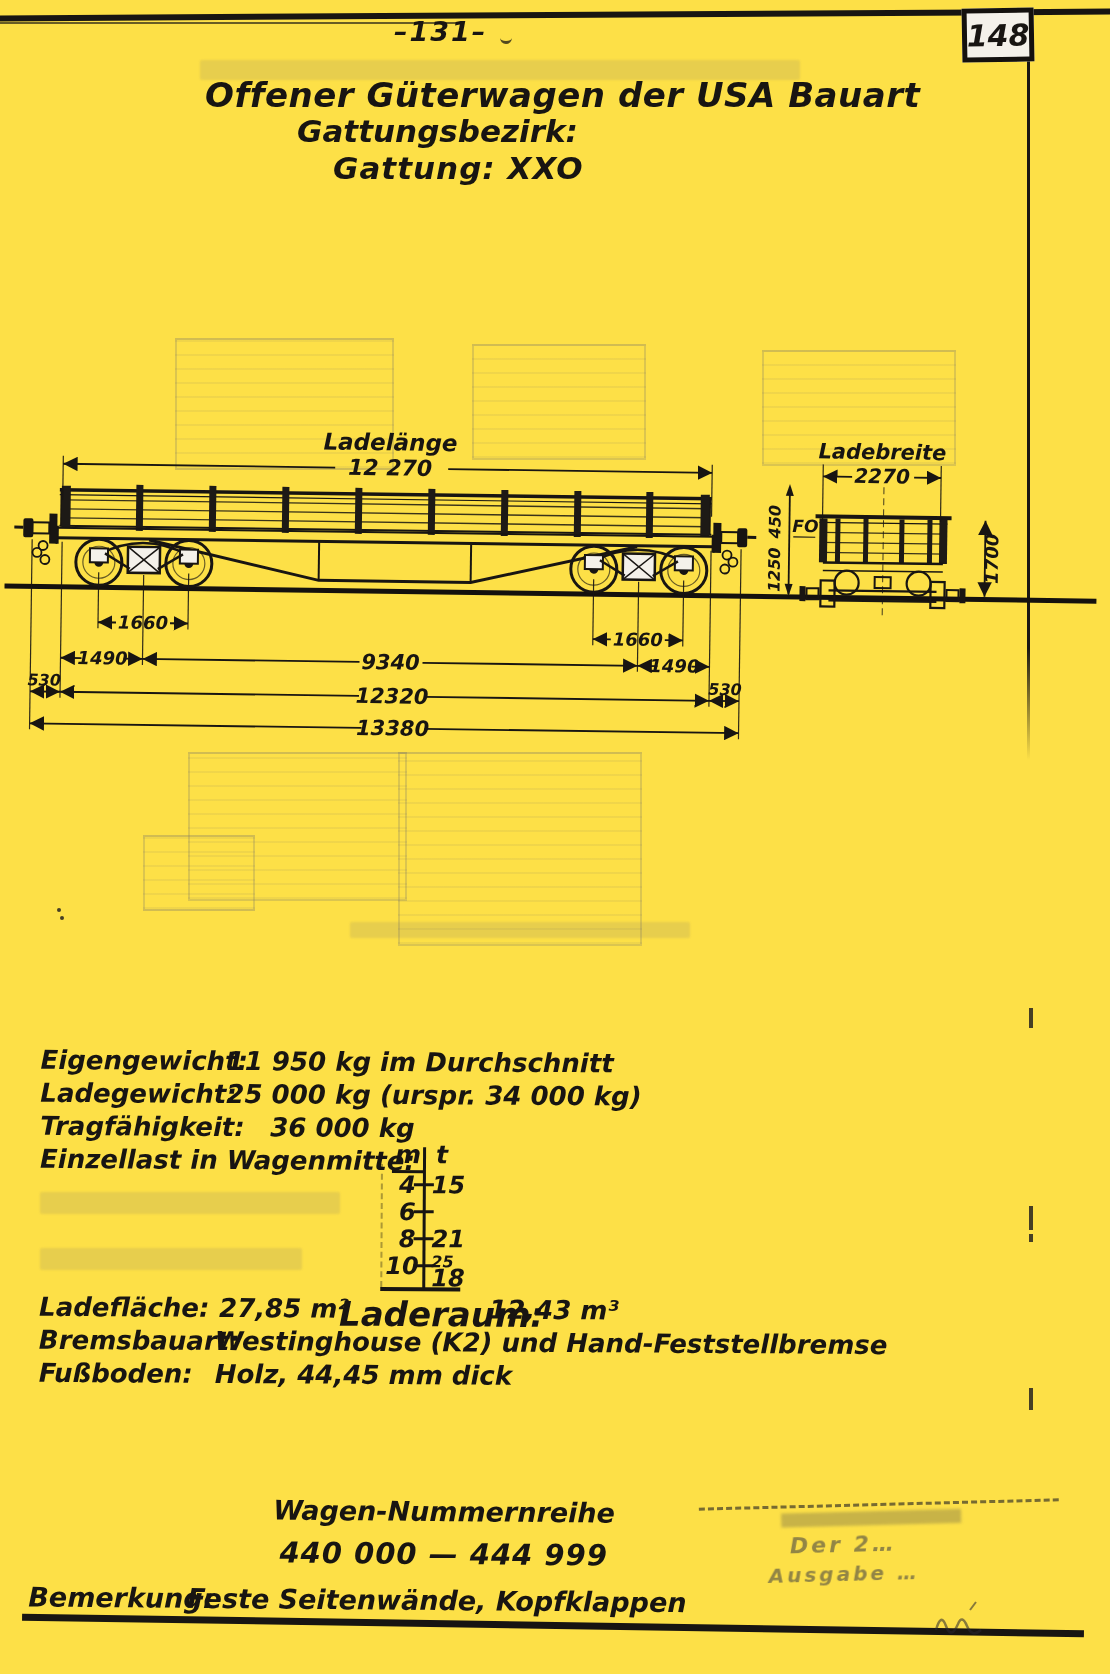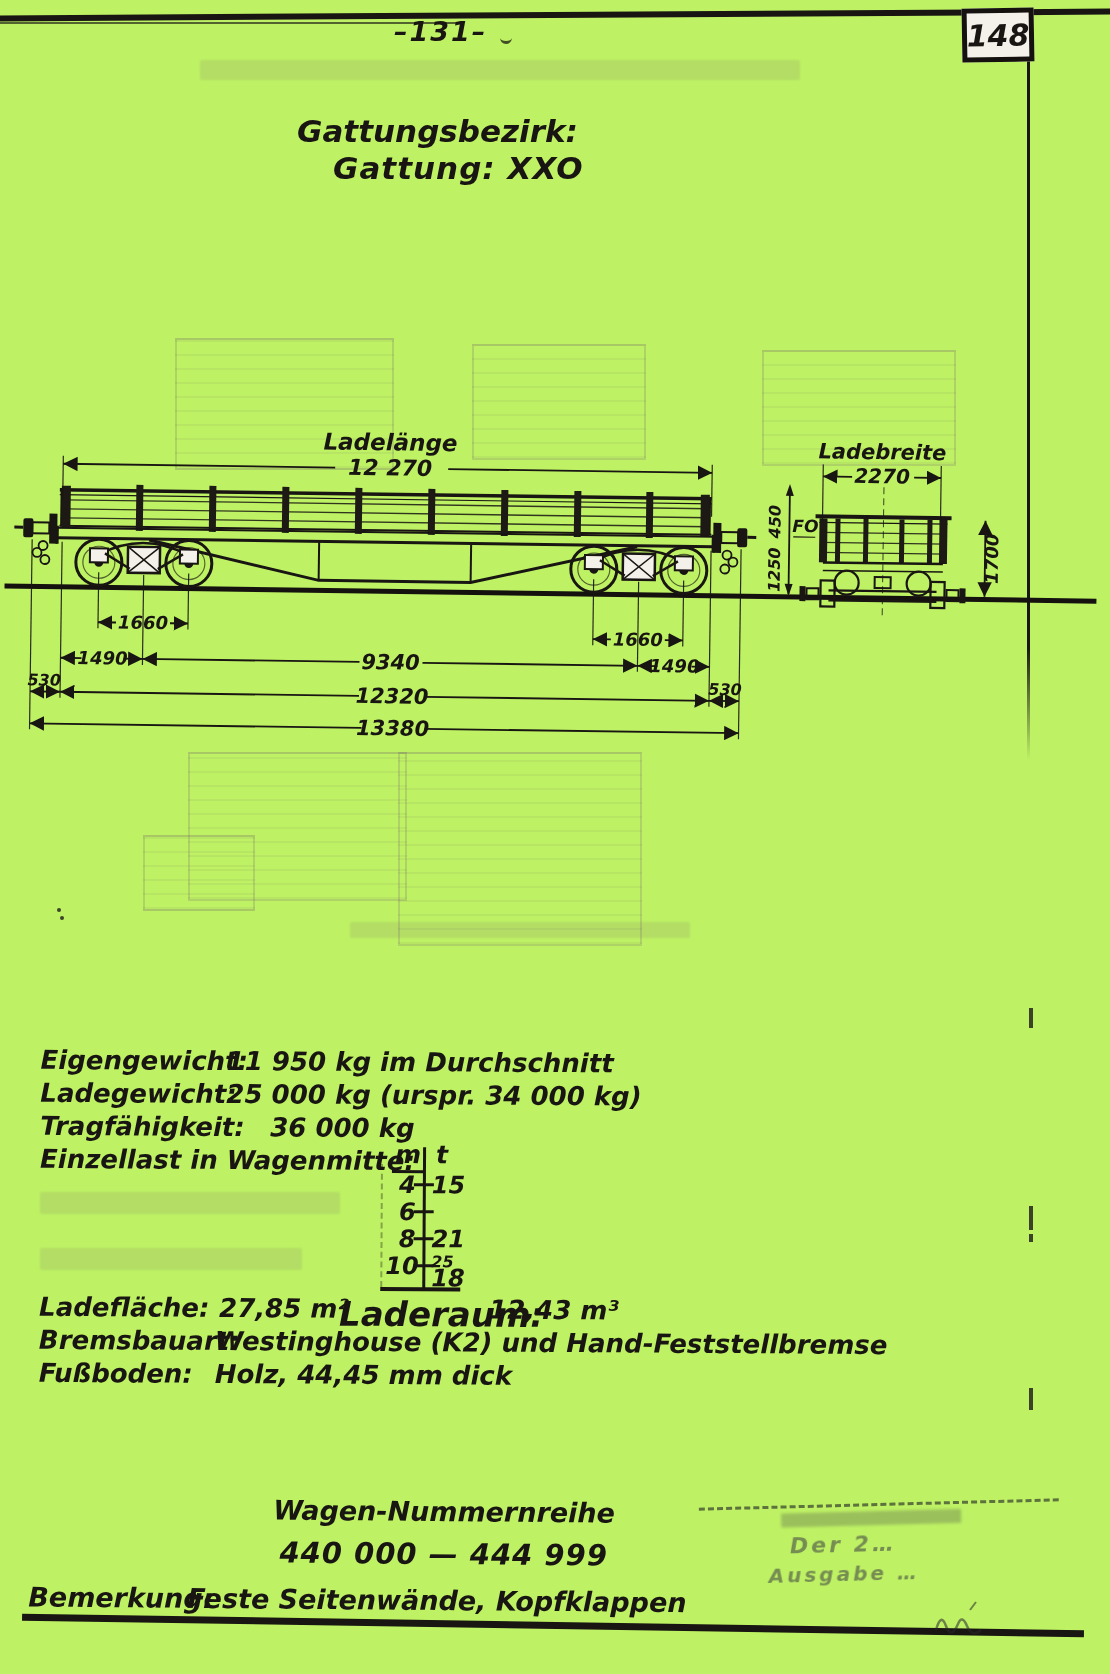--- a/index.html
+++ b/index.html
@@ -3,21 +3,21 @@
 <meta charset="utf-8">
 <style>
   html,body{margin:0;padding:0;}
   body{
     width:1110px;height:1674px;position:relative;overflow:hidden;
     background:#e9e6df;
     font-family:"DejaVu Sans",sans-serif;
   }
   .page{
     position:absolute;left:0;top:0;width:1110px;height:1674px;
-    background:#bef264;
+    background:#fde047;
   }
   .t{
     position:absolute;white-space:nowrap;
     font-family:"DejaVu Sans",sans-serif;
     font-style:italic;font-weight:bold;color:#181512;
   }
   .ln{position:absolute;background:#181512;}
   .ghostbox{
     position:absolute;border:2px solid rgba(125,118,104,.26);
     background:repeating-linear-gradient(0deg, rgba(125,118,104,.10) 0 2px, transparent 2px 14px);
@@ -61,20 +61,21 @@
   <div class="ghostbox" style="left:175px;top:338px;width:215px;height:128px;"></div>
   <div class="ghostbox" style="left:472px;top:344px;width:170px;height:112px;"></div>
   <div class="ghostbox" style="left:762px;top:350px;width:190px;height:112px;"></div>
   <div class="ghostbox" style="left:188px;top:752px;width:215px;height:145px;"></div>
   <div class="ghostbox" style="left:398px;top:752px;width:240px;height:190px;"></div>
   <div class="ghostbox" style="left:143px;top:835px;width:108px;height:72px;"></div>
   <div class="ghostbar" style="left:350px;top:922px;width:340px;height:16px;"></div>
   <div class="ghostbar" style="left:40px;top:1192px;width:300px;height:22px;"></div>
   <div class="ghostbar" style="left:40px;top:1248px;width:262px;height:22px;"></div>
 
+  <div class="t" style="left:205px;top:75px;font-size:34px;letter-spacing:.5px;">Offener Güterwagen der USA Bauart</div>
   <div class="t" style="left:333px;top:150px;font-size:31px;letter-spacing:1px;">Gattung: XXO</div>
   <div class="t" style="left:297px;top:113px;font-size:31px;">Gattungsbezirk:</div>
 
   <svg style="position:absolute;left:0;top:420px;" width="1110" height="360" viewBox="0 0 1110 360">
     <defs>
       <marker id="ah" viewBox="0 0 10 10" refX="10" refY="5" markerWidth="8" markerHeight="8" orient="auto-start-reverse">
         <path d="M0,0L10,5L0,10z" fill="#181512"></path>
       </marker>
       <g id="bogie">
         <path d="M100,134 Q145,110 190,134" fill="none" stroke="#181512" stroke-width="2.5"></path>

